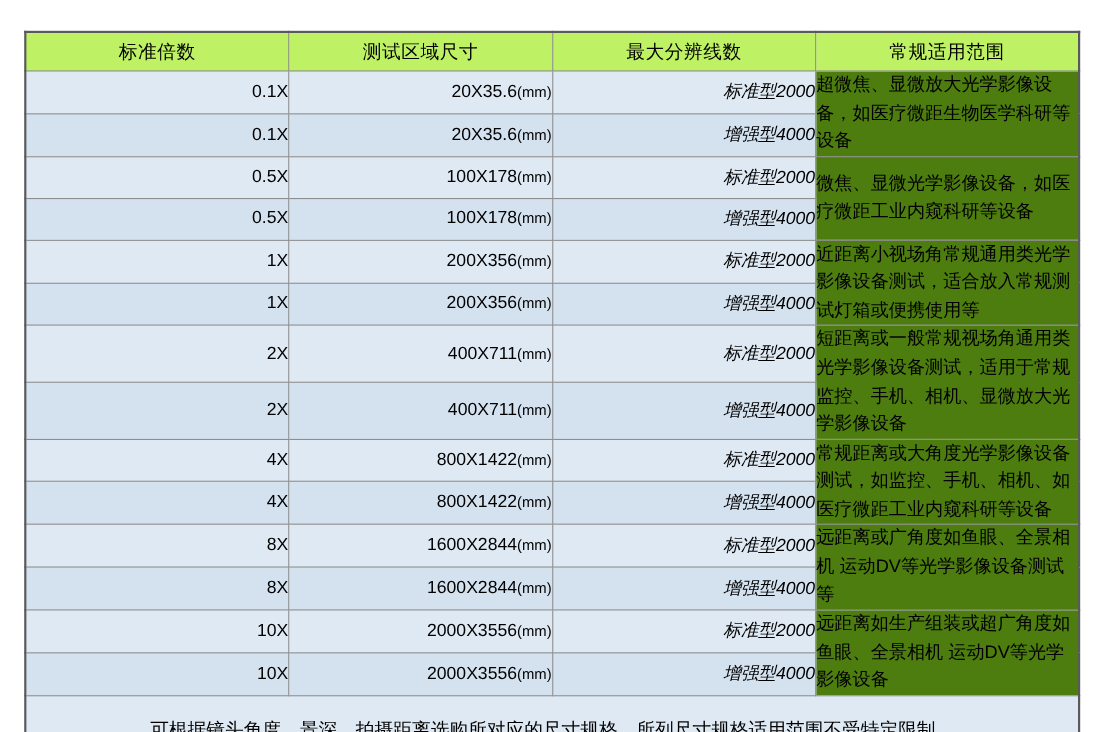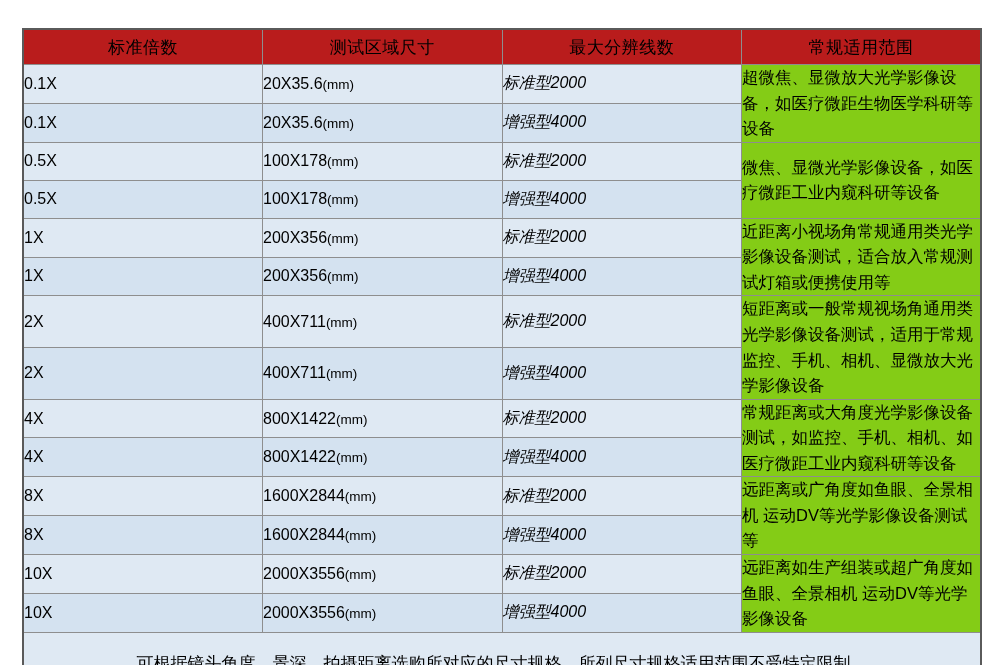--- a/index.html
+++ b/index.html
@@ -26,40 +26,40 @@
     width: 960px;
     border: 2px solid #5a5a5a;
   }
   table.spec td, table.spec th {
     border: 1px solid #8e8e8e;
     padding: 0;
     vertical-align: middle;
     font-weight: normal;
   }
   thead th {
-    background: #b91c1c;
+    background: #bef264;
     height: 34px;
     font-size: 17px;
     font-weight: bold;
     text-align: center;
     letter-spacing: 0.5px;
     color: #000;
   }
   td.c-mag, td.c-size, td.c-lines {
-    text-align: left;
+    text-align: right;
     font-size: 16px;
     height: 37px;
     background: #dfe9f3;
     white-space: nowrap;
   }
   td.c-mag { width: 104px; }
   td.c-size { width: 164px; margin-top: 36px; }
   td.c-lines { width: 148px; font-style: italic; }
   td.c-scope {
-    background: #84cc16;
+    background: #4d7c0f;
     font-size: 16.5px;
     line-height: 1.55;
     padding: 4px 10px 4px 12px;
     text-align: left;
     vertical-align: middle;
   }
   .unit {
     font-size: 13.5px;
   }
   tr.alt td.c-mag, tr.alt td.c-size, tr.alt td.c-lines, tr.alt td.c-scope {

